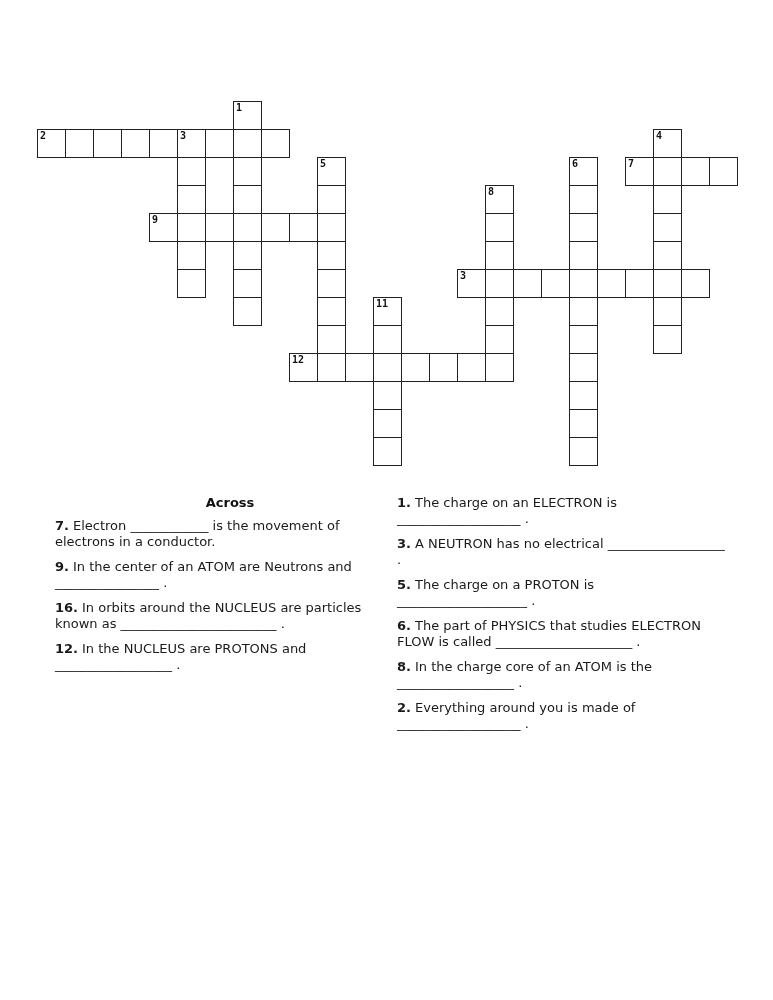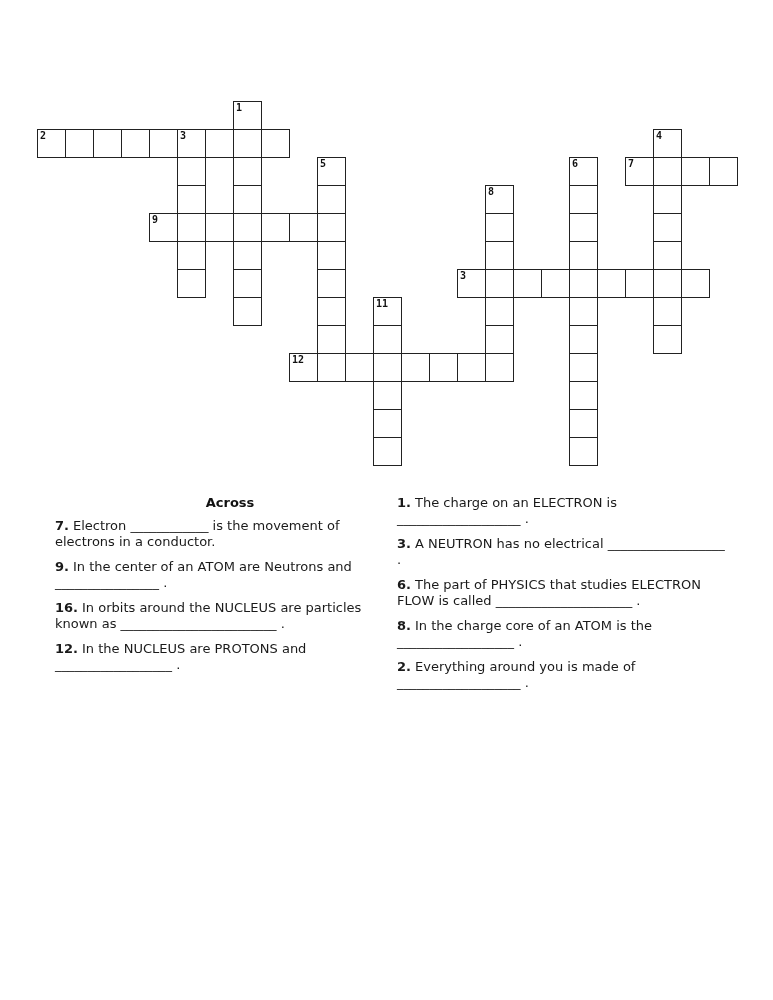--- a/index.html
+++ b/index.html
@@ -158,20 +158,22 @@
 __________________ .</span></p>
       </div>
   </div>
 
   <div class="clue-col right">
     <div id="down-list">
         <p class="clue"><b>1.</b><span class="txt">The charge on an ELECTRON is
 ___________________ .</span></p>
         <p class="clue"><b>3.</b><span class="txt">A NEUTRON has no electrical __________________
 .</span></p>
+        <p class="clue"><b>5.</b><span class="txt">The charge on a PROTON is
+____________________ .</span></p>
         <p class="clue"><b>6.</b><span class="txt">The part of PHYSICS that studies ELECTRON
 FLOW is called _____________________ .</span></p>
         <p class="clue"><b>8.</b><span class="txt">In the charge core of an ATOM is the
 __________________ .</span></p>
         <p class="clue"><b>2.</b><span class="txt">Everything around you is made of
 ___________________ .</span></p>
       </div>
   </div>
 </div>
 

